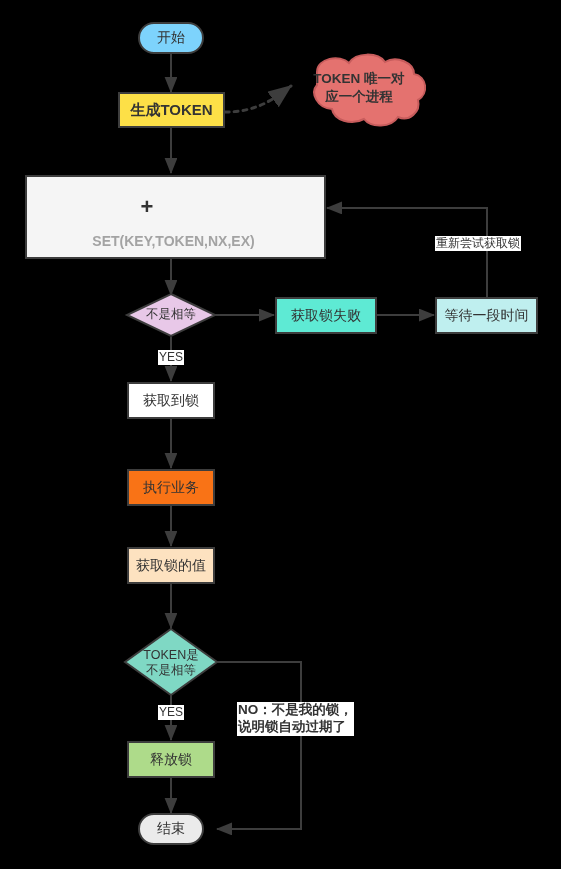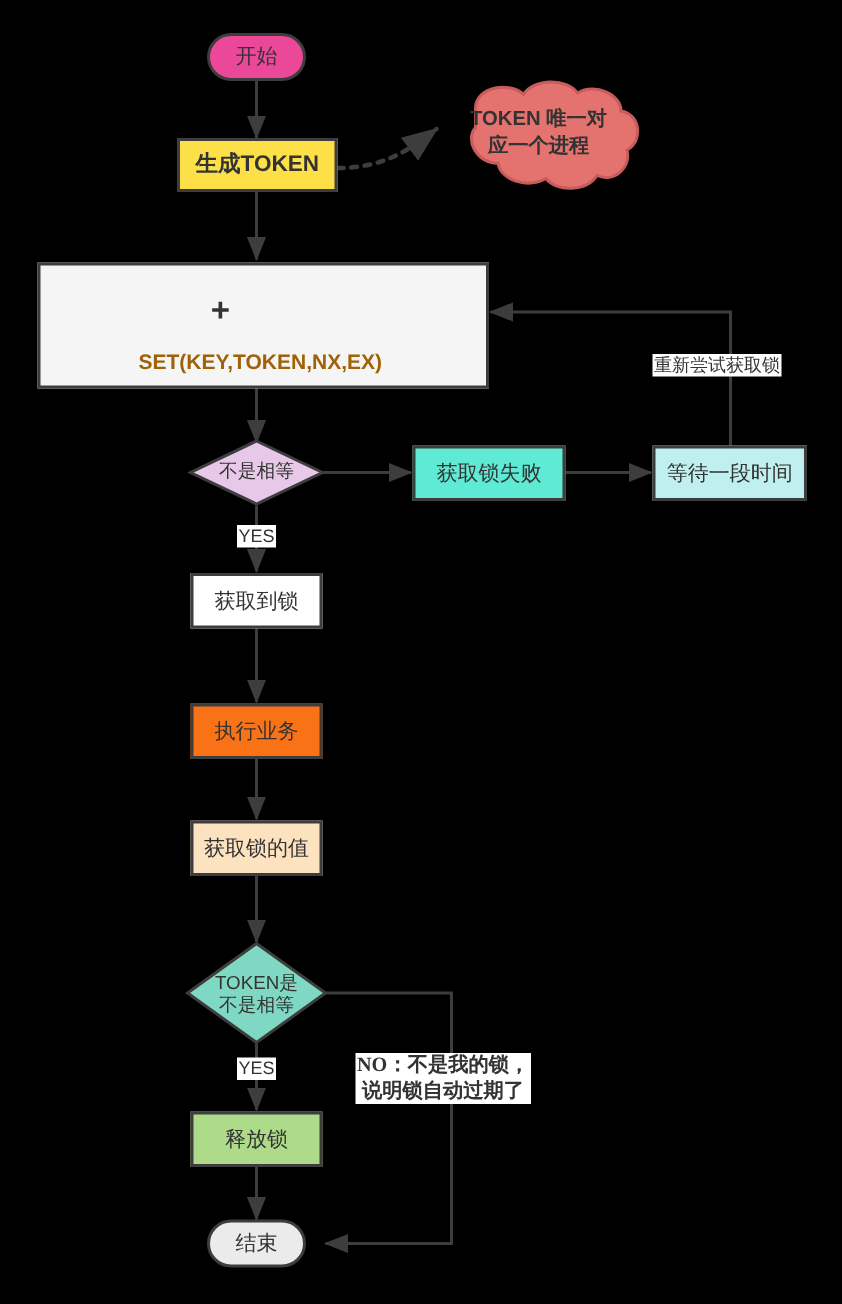--- a/index.html
+++ b/index.html
@@ -83,21 +83,21 @@
     font-weight: bold;
     color: #333333;
     z-index: 4;
   }
   #set-caption {
     position: absolute;
     left: 25px;
     top: 233px;
     width: 297px;
     text-align: center;
-    color: #a16207;
+    color: #a3a3a3;
     font-weight: bold;
     font-size: 14px;
     z-index: 4;
   }
   #cloud-text {
     position: absolute;
     left: 291px;
     top: 70px;
     width: 136px;
     text-align: center;
@@ -164,21 +164,21 @@
              C356,52 378,52 385,62
              C397,55 414,63 414,74
              C427,76 429,94 418,100
              C421,112 409,122 398,117
              C391,128 371,128 364,119
              C351,126 334,120 332,109
              C317,108 310,93 317,85 Z" fill="#E4726F" stroke="#C75C5C" stroke-width="2"></path>
   </g>
 </svg>
 
-<div class="node rounded" id="n-start" style="left:138px; top:22px; width:66px; height:32px; background:#ec4899;">
+<div class="node rounded" id="n-start" style="left:138px; top:22px; width:66px; height:32px; background:#7dd3fc;">
   <span>开始</span>
 </div>
 
 <div class="node bold" id="n-gentoken" style="left:118px; top:92px; width:107px; height:36px; background:#fde047; font-size:15px;">
   <span>生成TOKEN</span>
 </div>
 
 <div id="cloud-text" style="white-space:pre;">TOKEN 唯一对
 应一个进程</div>
 
@@ -228,14 +228,14 @@
 <div class="node rounded" id="n-end" style="left:138px; top:813px; width:66px; height:32px; background:#EBEBEB;">
   <span>结束</span>
 </div>
 
 <div class="label-text" style="left:158px; top:350px;">YES</div>
 
 <div class="label-text" style="left:435px; top:236px;">重新尝试获取锁</div>
 
 <div class="label-text" style="left:158px; top:705px;">YES</div>
 
-<div class="label-text label-strong" style="left:237px; top:702px; text-align:center;font-family:Liberation Serif, serif;">NO：不是我的锁，
+<div class="label-text label-strong" style="left:237px; top:702px; text-align:left;">NO：不是我的锁，
 说明锁自动过期了</div>
 
 </body></html>

